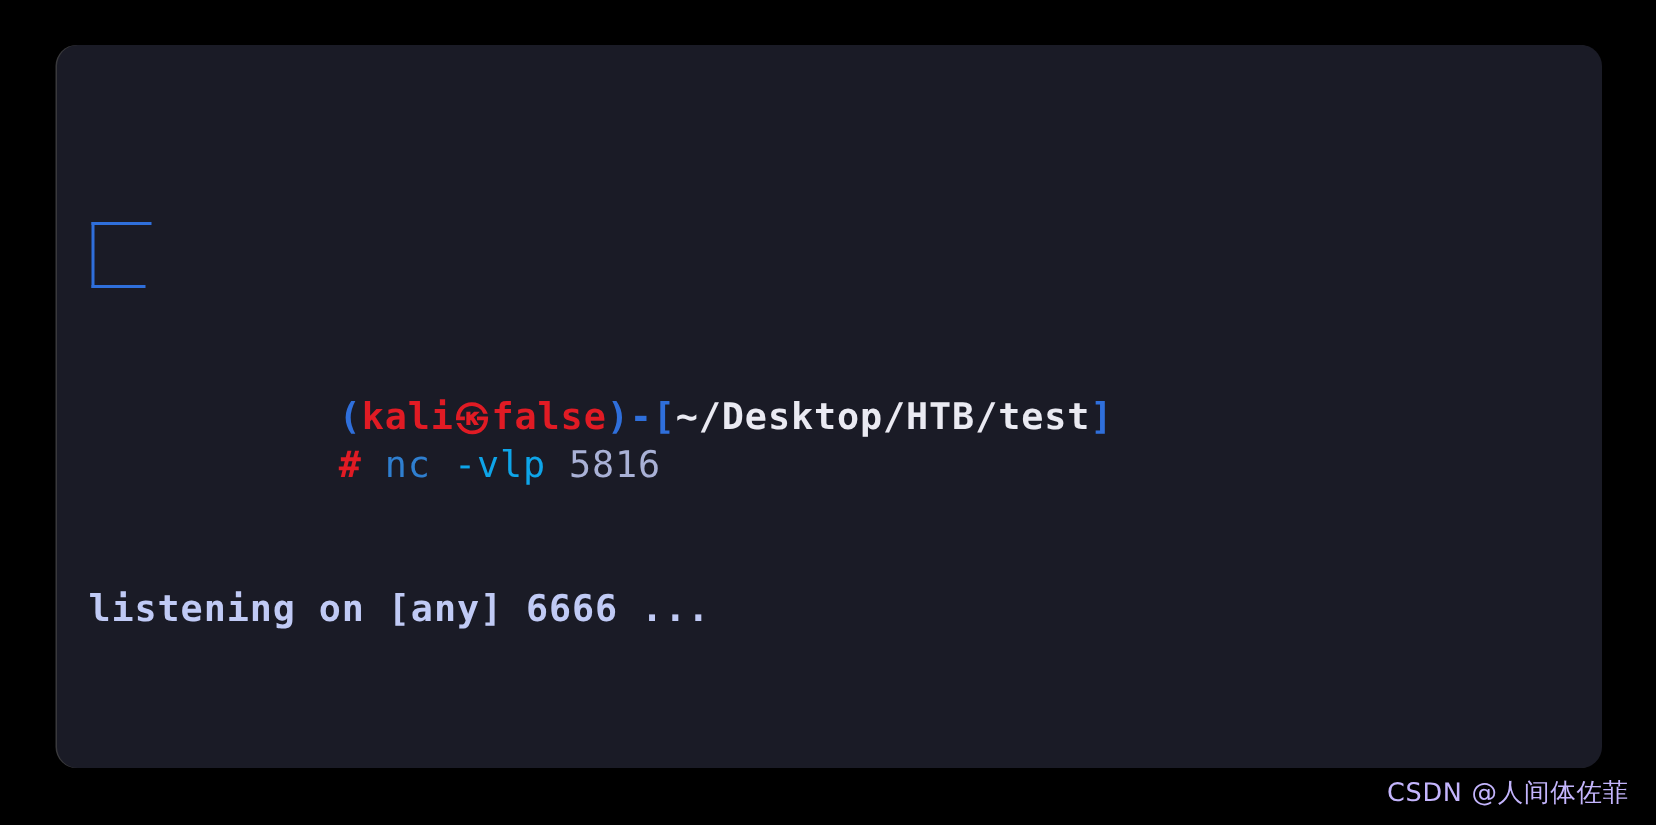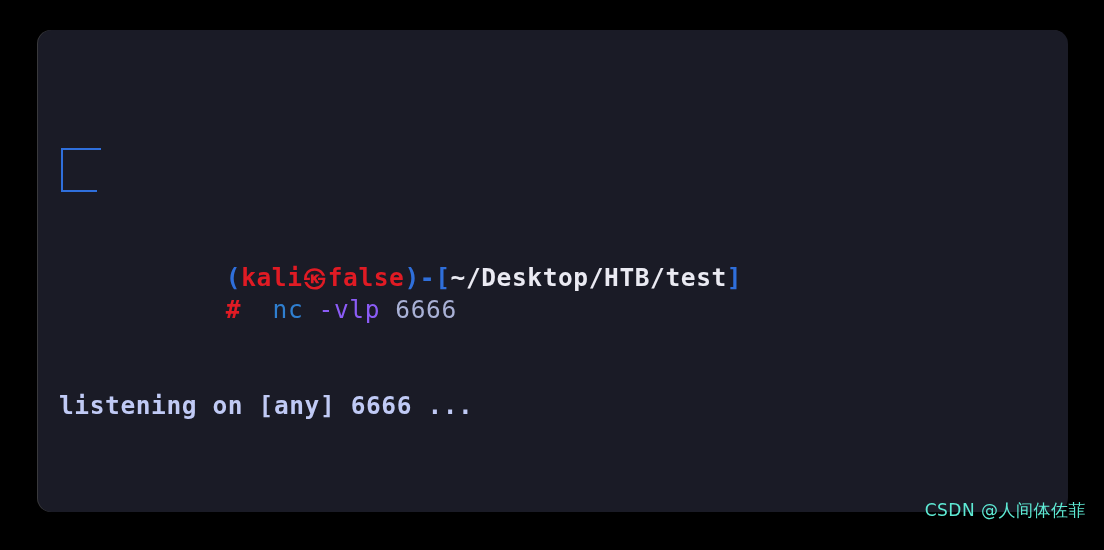--- a/index.html
+++ b/index.html
@@ -126,31 +126,31 @@
     left: 2px;
     top: 56px;
     width: 36px;
     height: 2px;
     background: #2f6fdb;
   }
 
   .c-blue   { color: #2f6fdb; font-weight: bold; }
   .c-red    { color: #e01b24; font-weight: bold; }
   .c-white  { color: #eaeaf2; font-weight: bold; margin-top: 35px; }
-  .c-cyan   { color: #2f7fd0; margin-left: 16px; }
-  .c-green  { color: #8b5cf6; }
+  .c-cyan   { color: #2f7fd0; }
+  .c-green  { color: #0ea5e9; }
   .c-dim    { color: #a9b1d6; }
   .c-out    { color: #c0caf5; font-weight: bold; }
 
   
   #watermark {
     position: absolute;
     right: 18px;
-    bottom: 28px;
-    color: #5eead4;
+    bottom: 10px;
+    color: #c4b5fd;
     font-family: "DejaVu Sans", "Liberation Sans", sans-serif;
     font-size: 17px;
     letter-spacing: 0.5px;
   }
 </style>
 </head>
 <body>
 
 <div id="screen">
 
@@ -180,21 +180,21 @@
     <div id="term-body">
 
       <div class="line prompt-line-1">
         <span class="ps1-elbow-top"></span>
         <span class="ps1-elbow-vert"></span>
         <span class="ps1-elbow-bottom"></span>
         <span class="c-blue">(</span><span class="c-red">kali</span><span class="c-red">㉿</span><span class="c-red">false</span><span class="c-blue">)</span><span class="c-blue">-</span><span class="c-blue">[</span><span class="c-white">~/Desktop/HTB/test</span><span class="c-blue">]</span>
       </div>
 
       <div class="line prompt-line-2">
-        <span class="c-red">#</span><span> </span><span class="c-cyan">nc</span><span> </span><span class="c-green">-vlp</span><span> </span><span class="c-dim">6666</span>
+        <span class="c-red">#</span><span> </span><span class="c-cyan">nc</span><span> </span><span class="c-green">-vlp</span><span> </span><span class="c-dim">5816</span>
       </div>
 
       <div class="line c-out">listening on [any] 6666 ...</div>
       
       
       
       
       
       
 

